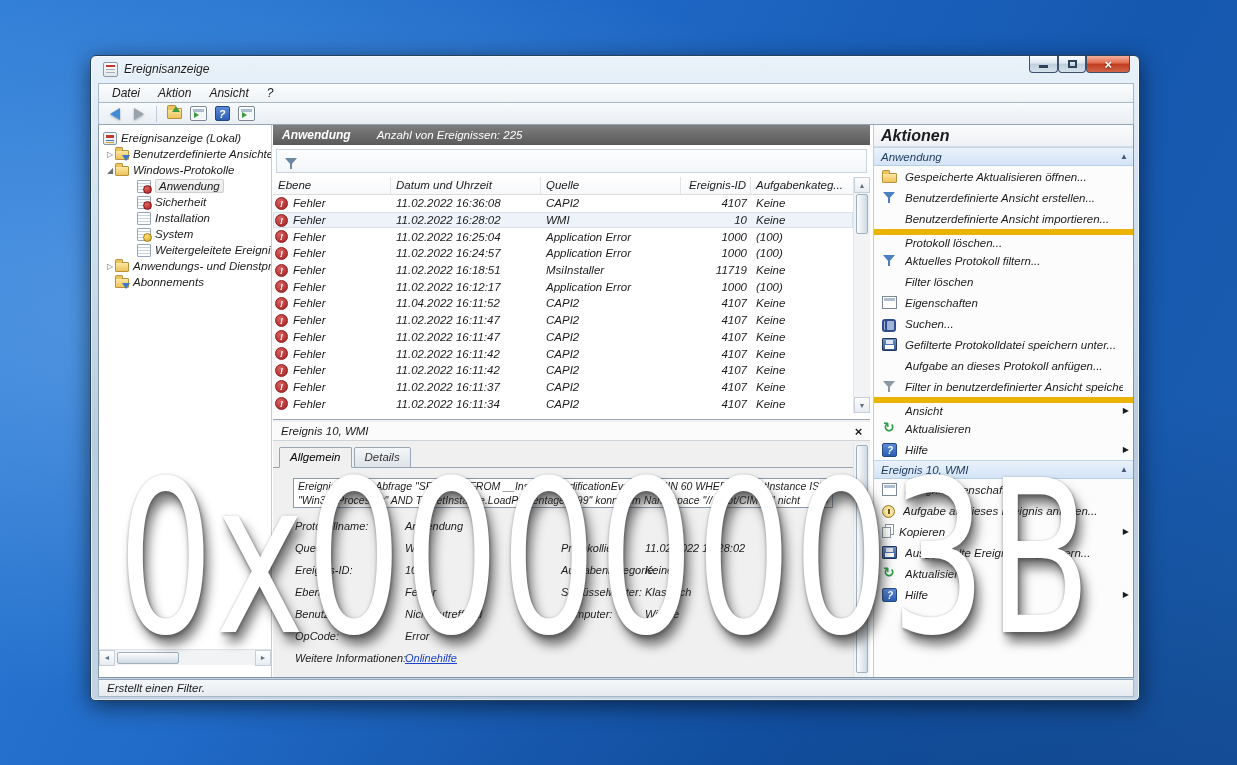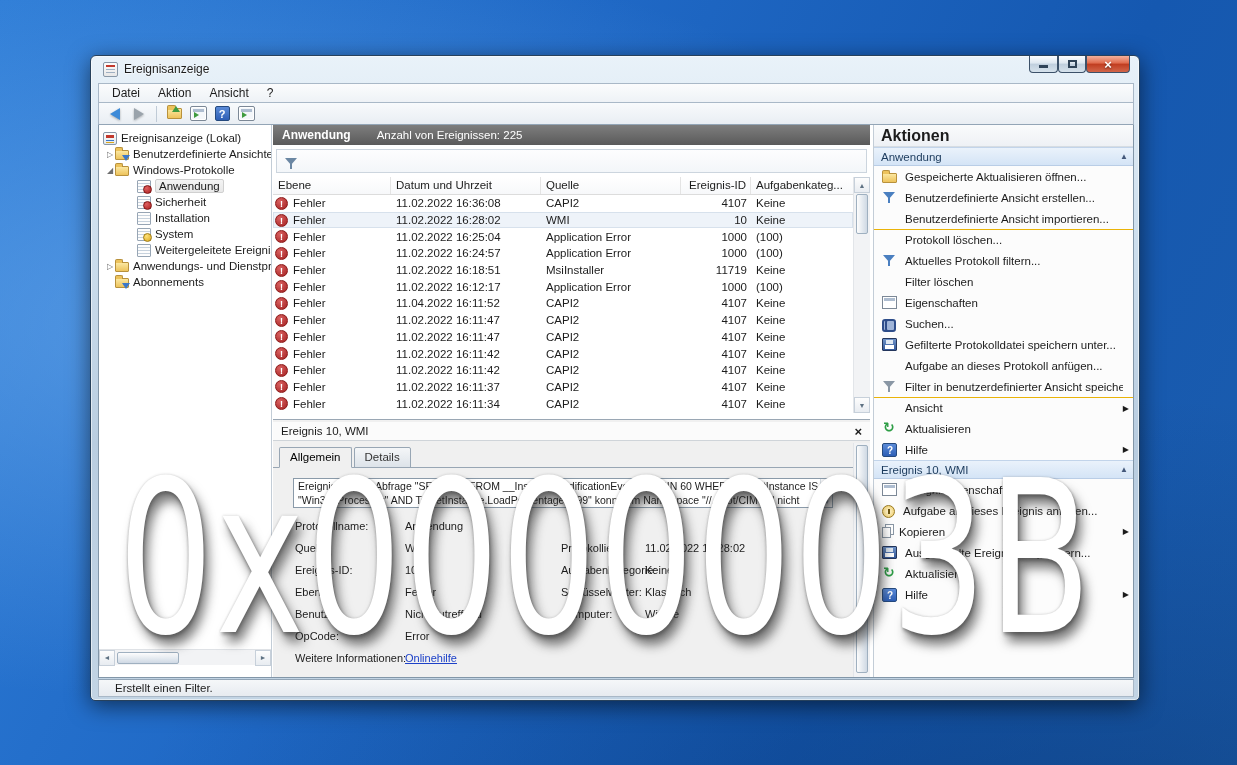--- a/index.html
+++ b/index.html
@@ -13,20 +13,21 @@
     position:relative;
   }
   .abs { position:absolute; }
 
   
   #win {
     left:90px; top:55px; width:1050px; height:646px;
     border:1px solid #27415c; border-radius:6px 6px 5px 5px;
     background:linear-gradient(#e9f2f9,#cfe0ee 26%,#b9cde0 60%,#c2d4e4);
     box-shadow:0 5px 22px rgba(0,0,0,.55), inset 0 0 0 1px rgba(255,255,255,.55);
+    font-style:italic;
   }
   #titlebar { left:0; top:0; width:100%; height:27px; }
   #title-icon { left:12px; top:6px; width:15px; height:15px; background:linear-gradient(#fdfdfd,#e7e7e7); border:1px solid #8898a8; border-radius:2px; }
   #title-icon i { position:absolute; left:2px; top:2px; width:9px; height:2px; background:#c23a2e; }
   #title-icon u { position:absolute; left:2px; top:6px; width:9px; height:1px; background:#9fb0c2; box-shadow:0 3px 0 #9fb0c2; }
   #title-text { left:33px; top:6px; font-size:12px; color:#1c1c1c; text-shadow:0 1px 1px rgba(255,255,255,.8); }
   #winbtns { right:9px; top:0; display:flex; }
   .wbtn { height:17px; border:1px solid #3c5169; border-top:none; border-radius:0 0 4px 4px;
           background:linear-gradient(#fdfeff,#dde7f0 45%,#bfcedd 50%,#d6e2ec);
           display:flex; align-items:center; justify-content:center; color:#35495e; font-size:10px; }
@@ -124,21 +125,21 @@
   .fld { position:absolute; font-size:11px; color:#1c1c1c; white-space:nowrap; }
   .fld-link { color:#1d41c8; text-decoration:underline; }
 
   
   #actions { left:774px; top:0; width:262px; height:553px; background:#fcfcfc; border-left:1px solid #c3cdd7; overflow:hidden; }
   #actions-title { height:22px; display:flex; align-items:center; padding-left:7px; font-size:16px; font-weight:bold; color:#1c1c1c; background:linear-gradient(#fafbfc,#eef1f5); border-bottom:1px solid #d6dce2; }
   .sec-head { height:19px; display:flex; align-items:center; padding:0 7px; background:linear-gradient(#eaf2fb,#d4e4f6); border-top:1px solid #c2d4ea; border-bottom:1px solid #b9cde6; }
   .sec-title { flex:1; font-size:11.5px; color:#1b3a5c; }
   .sec-arrow { font-size:8px; color:#44587a; }
   .act-item { height:21px; display:flex; align-items:center; padding:0 6px 0 8px; }
-  .act-item.sep { border-top:1px solid #eab308; }
+  .act-item.sep { border-top:6px solid #eab308; }
   .act-icon { flex:none; width:15px; height:15px; margin-right:8px; position:relative; }
   .act-label { flex:1; font-size:11.5px; color:#1c1c1c; white-space:nowrap; overflow:hidden; }
   .act-sub { font-size:8px; color:#1c1c1c; }
   
   .no-icon {}
   .open-folder-icon { background:linear-gradient(#fbe7a0,#edc35c); border:1px solid #b8913c; border-radius:1px; height:10px; margin-top:3px; }
   .open-folder-icon::before { content:""; position:absolute; left:-1px; top:-4px; width:6px; height:3px; background:#edc35c; border:1px solid #b8913c; border-bottom:none; border-radius:2px 2px 0 0; }
   .filter-icon::before { content:""; position:absolute; left:1px; top:2px; width:0; height:0; border-left:6px solid transparent; border-right:6px solid transparent; border-top:7px solid #4a7fc0; }
   .filter-icon::after { content:""; position:absolute; left:6px; top:8px; width:2px; height:5px; background:#4a7fc0; }
   .filter-save-icon::before { content:""; position:absolute; left:1px; top:2px; width:0; height:0; border-left:6px solid transparent; border-right:6px solid transparent; border-top:7px solid #8a97a5; }
@@ -151,21 +152,21 @@
   .save-icon::before { content:""; position:absolute; left:3px; top:1px; width:7px; height:4px; background:#dfe8f2; }
   .save-icon::after { content:""; position:absolute; left:2px; bottom:1px; width:9px; height:4px; background:#fff; }
   .refresh-icon::before { content:"↻"; position:absolute; left:1px; top:-2px; font-size:14px; font-weight:bold; color:#2e9e46; }
   .help-icon { background:linear-gradient(#5b8bd8,#2d5eb5); border:1px solid #24497e; border-radius:2px; height:14px; }
   .help-icon::before { content:"?"; position:absolute; left:4px; top:1px; color:#fff; font-size:10px; font-weight:bold; }
   .task-icon { border:1px solid #9a7a20; border-radius:50%; background:radial-gradient(#fff6d8,#ecc95e); height:13px; width:13px; margin-top:1px; }
   .task-icon::before { content:""; position:absolute; left:5px; top:3px; width:2px; height:5px; background:#6b5310; }
   .copy-icon { border:1px solid #8a97a5; background:#fff; width:9px; height:11px; margin-top:2px; box-shadow:3px -3px 0 -1px #fff, 3px -3px 0 0 #8a97a5; }
 
   
-  #statusbar { left:7px; top:623px; width:1036px; height:18px; background:linear-gradient(#f5f7f9,#e7ebf0); border:1px solid #a9b8c7; border-top:1px solid #93a5b6; display:flex; align-items:center; padding-left:16px; }
+  #statusbar { left:7px; top:623px; width:1036px; height:18px; background:linear-gradient(#f5f7f9,#e7ebf0); border:1px solid #a9b8c7; border-top:1px solid #93a5b6; display:flex; align-items:center; padding-left:8px; }
   #status-text { font-size:11.5px; color:#1c1c1c; }
 
   
   #watermark {
     left:118px; top:452px; z-index:60;
     font-family:"DejaVu Sans","Liberation Sans",sans-serif;
     font-size:150px; font-weight:normal; letter-spacing:2px; line-height:1;
     color:#ffffff;
     transform:scaleY(1.42); transform-origin:0 0;
     text-shadow:5px 7px 9px rgba(35,35,35,.60), 1px 2px 3px rgba(60,60,60,.45), 0 0 2px rgba(90,90,90,.3);

